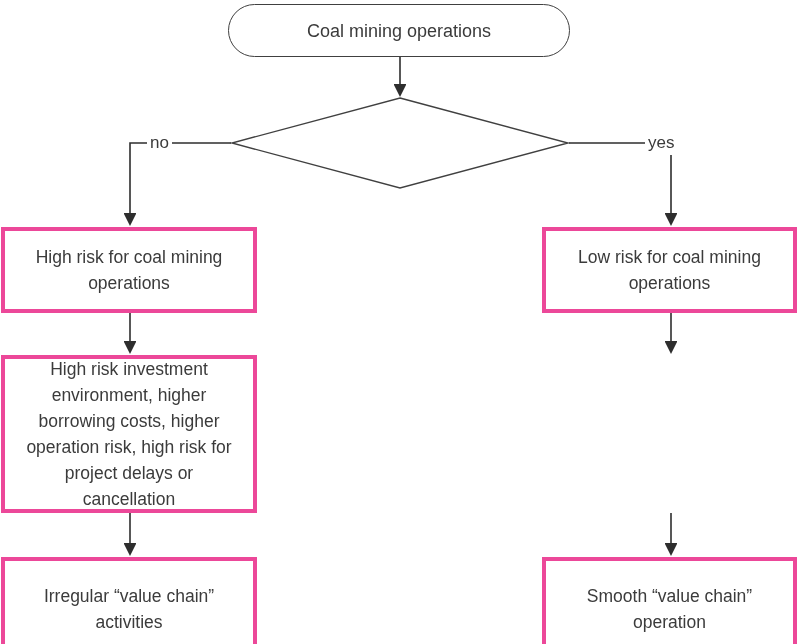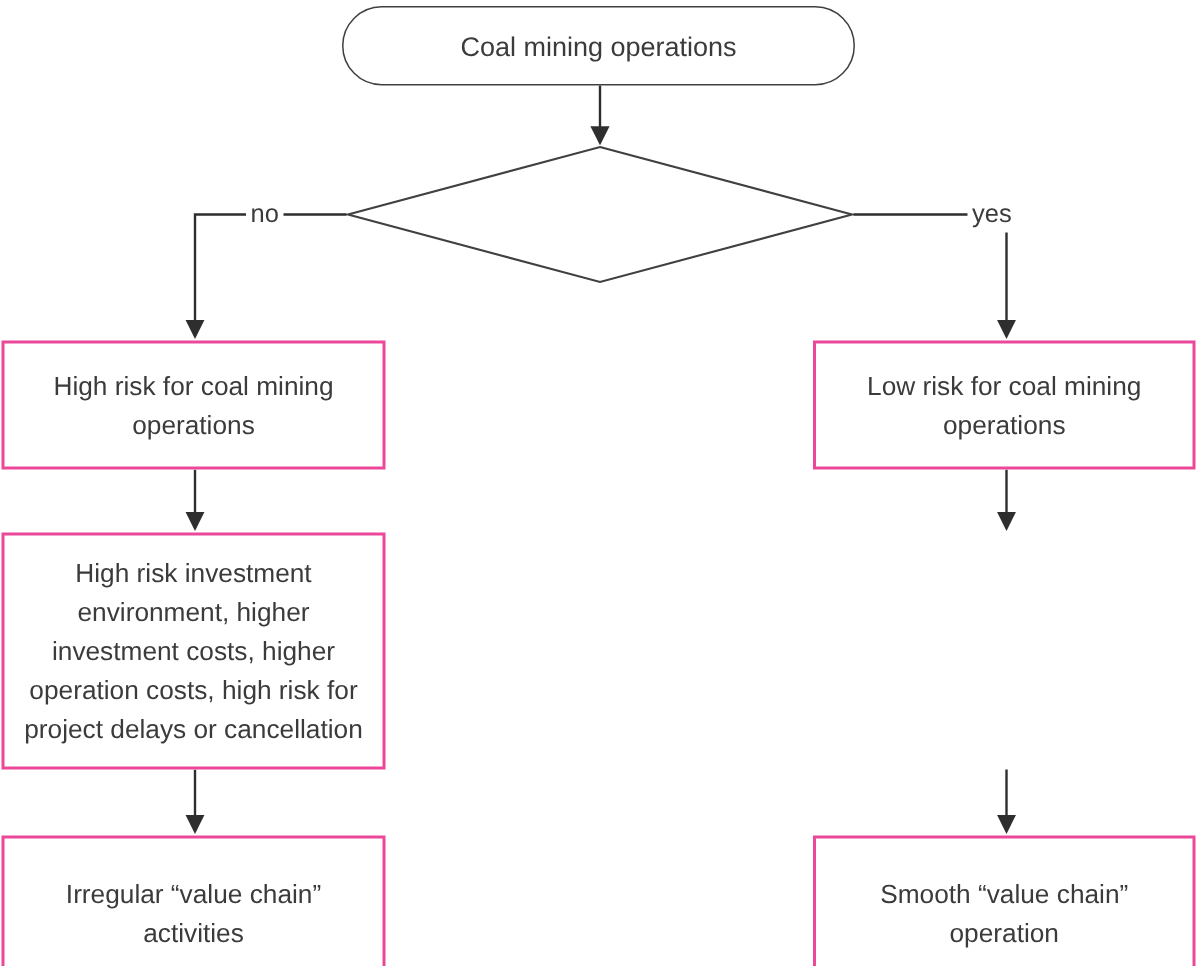--- a/index.html
+++ b/index.html
@@ -51,38 +51,38 @@
     left: 300px;
     top: 130px;
     width: 200px;
     text-align: center;
     font-size: 18px;
     line-height: 26px;
     z-index: 3;
     background: transparent;
   }
   .process-node {
-    border: 2px solid #ec4899;
+    border: 4px solid #ec4899;
     padding: 16px 13px;
   }
   .col-left  { left: 1px;   width: 256px; }
   .col-right { left: 542px; width: 255px; }
   .row1 { top: 227px; height: 86px; }
   .row2 { top: 355px; height: 158px; }
   .row3 { top: 557px; height: 104px; }
   .branch-label {
     position: absolute;
     top: 131px;
     background: #ffffff;
     font-size: 17px;
     line-height: 24px;
     padding: 0 3px;
     z-index: 3;
   }
-  .branch-label.no  { left: 164px; }
+  .branch-label.no  { left: 147px; }
   .branch-label.yes { left: 645px; }
 </style>
 </head>
 <body>
 
 <div class="canvas">
 
   <svg class="connector-layer" width="800" height="644" viewBox="0 0 800 644" xmlns="http://www.w3.org/2000/svg">
     <defs>
       <marker id="arrow" viewBox="0 0 10 10" refX="8.5" refY="5" markerWidth="8" markerHeight="8" orient="auto-start-reverse">
@@ -111,20 +111,20 @@
 
 
   <span class="branch-label no">no</span>
 
   <span class="branch-label yes">yes</span>
 
   <div class="node process-node col-left row1">High risk for coal mining operations</div>
 
   <div class="node process-node col-right row1">Low risk for coal mining operations</div>
 
-  <div class="node process-node col-left row2">High risk investment environment, higher investment costs, higher operation costs, high risk for project delays or cancellation</div>
+  <div class="node process-node col-left row2">High risk investment environment, higher borrowing costs, higher operation risk, high risk for project delays or cancellation</div>
 
 
   <div class="node process-node col-left row3">Irregular “value chain” activities</div>
 
   <div class="node process-node col-right row3">Smooth “value chain” operation</div>
 
 </div>
 
 </body></html>

